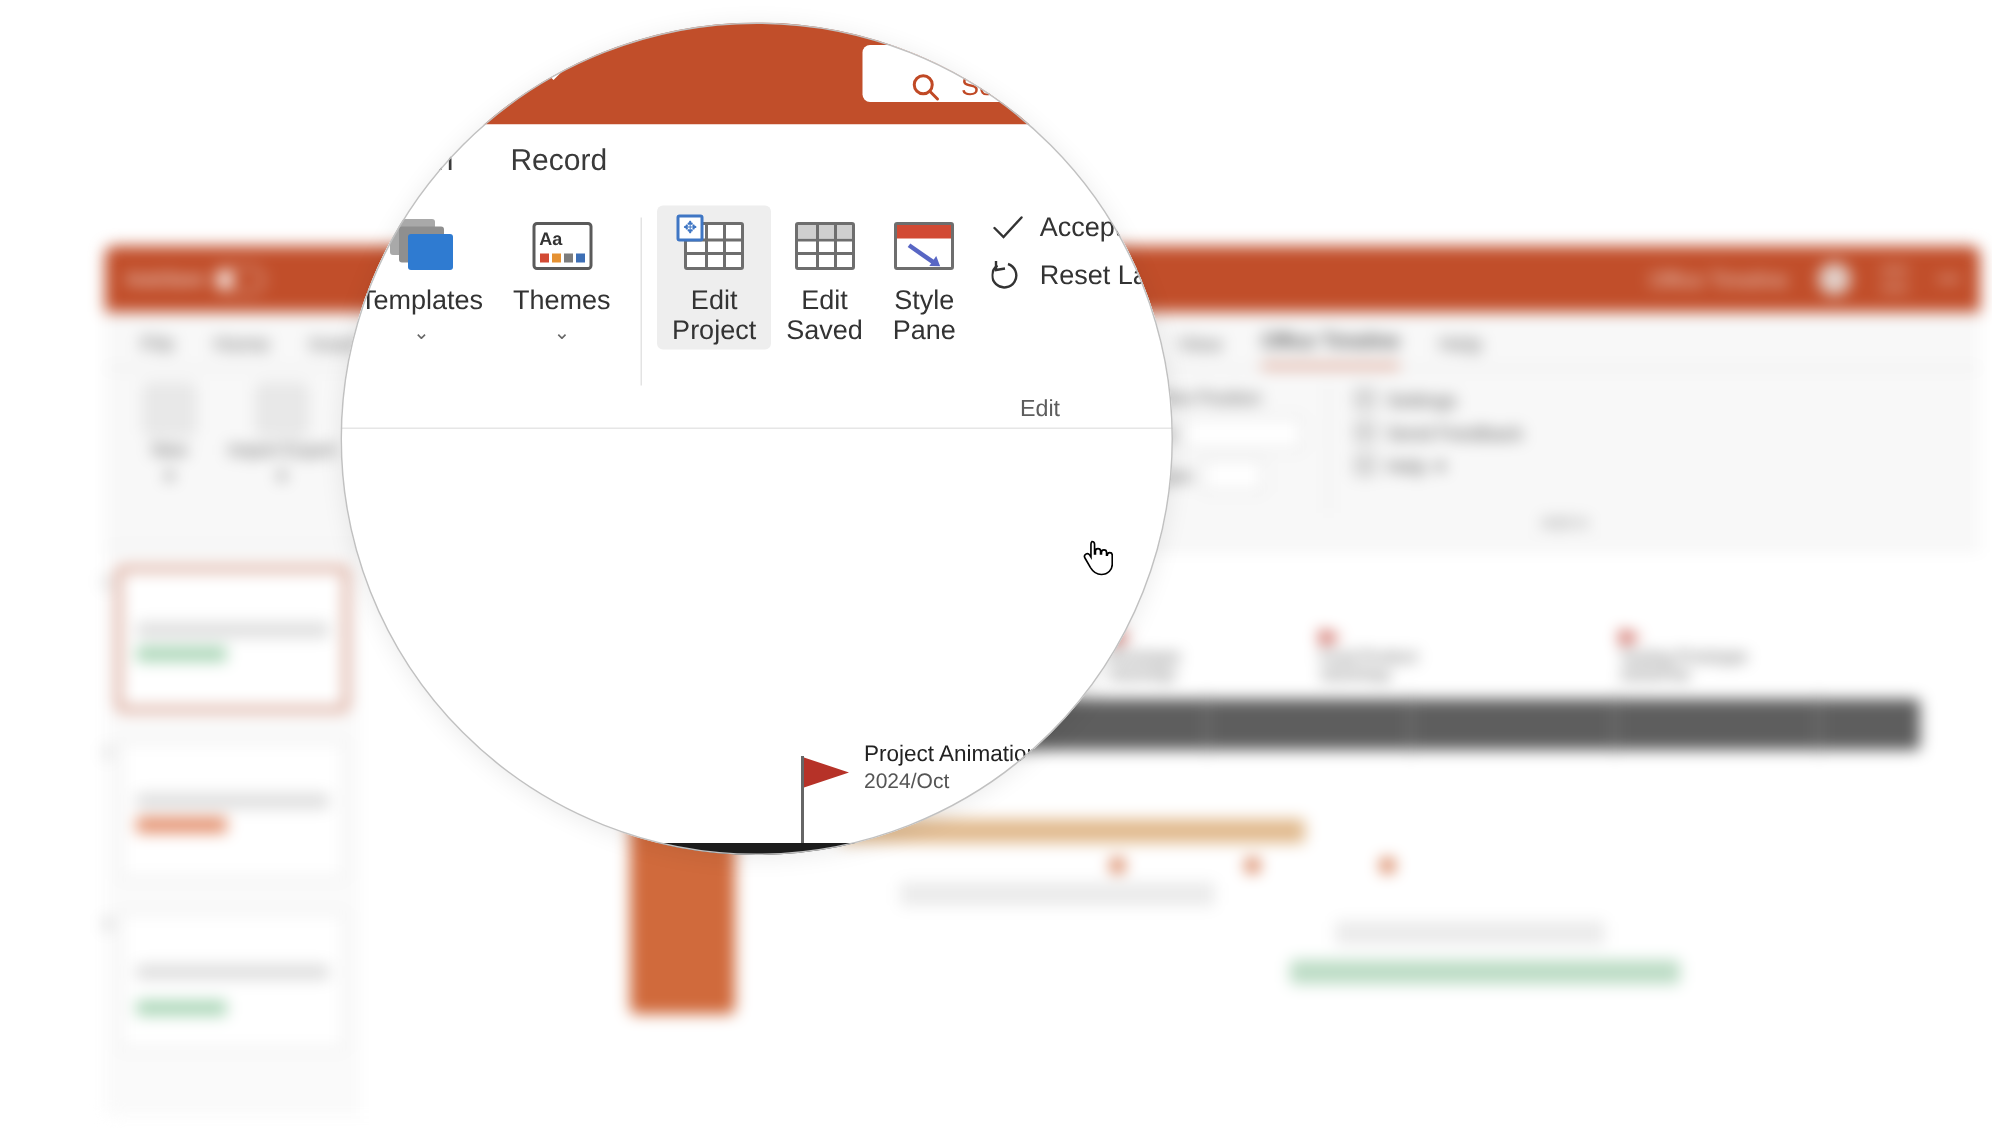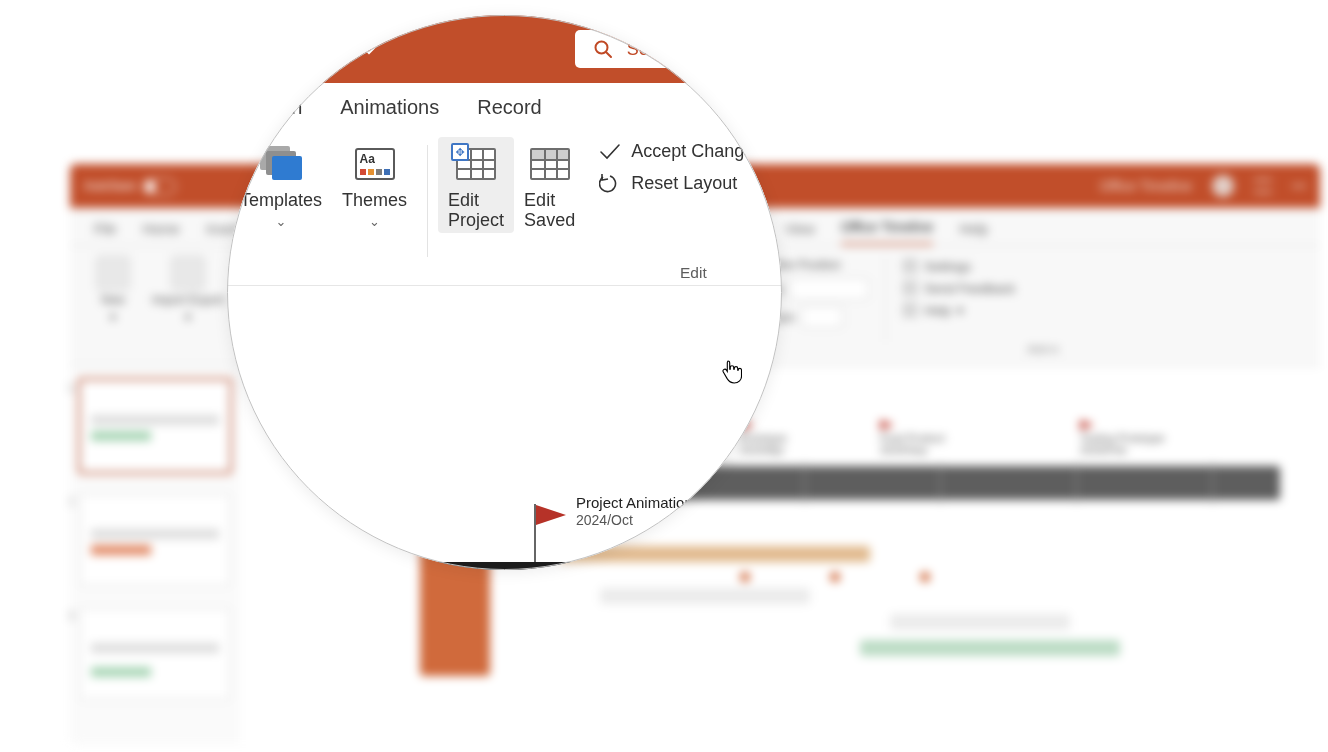--- a/index.html
+++ b/index.html
@@ -55,32 +55,32 @@
 
 
 .lens-wrap { position:absolute; left:227px; top:15px; width:555px; height:555px; }
 .lens-border { position:absolute; inset:0; border:1px solid #c1c1c1; border-radius:50%; pointer-events:none; box-shadow: 0 2px 16px rgba(0,0,0,0.08);}
 .lens { position:absolute; inset:0; border-radius:50%; overflow:hidden; background:#fff; }
 .lens-inner { position:absolute; left:-265px; top:0; width:1100px; }
 
 .title-strip { height:68px; background:#c14e2a; color:#fff; display:flex; align-items:center; padding:0 0 0 280px;}
 .doc-title { font-size:19px; display:flex; align-items:center; gap:10px;}
 .doc-title .chev{margin-left:2px;}
-.search-box { margin-left:198px; width:280px; height:38px; background:#fff; border-radius:5px; display:flex; align-items:center; padding:0 18px; gap:14px; color:#c04925;}
+.search-box { margin-left:198px; width:280px; height:38px; background:#fff; border-radius:5px; display:flex; align-items:flex-end; padding:0 32px; gap:14px; color:#c04925;}
 .search-box .s-ico svg{display:block;}
 .search-txt{font-size:18px;}
 
 .tab-strip { height:48px; display:flex; align-items:center; gap:38px; padding-left:278px; font-size:20px; color:#3a3a3a; background:#fff;}
 .tab-strip span{padding:10px 0;}
 
 .ribbon { display:flex; align-items:flex-start; padding:6px 0 0 268px; background:#fff; height:155px; position:relative;}
 .ribbon::after{content:"";position:absolute;left:0;right:0;bottom:0;height:1px;background:#e6e6e6;}
 .btn-col { display:flex; flex-direction:column; align-items:center; justify-content:flex-start; padding:6px 10px 2px; border-radius:4px; gap:6px; cursor:pointer;}
 .btn-col.active { background:#eeeeee; }
-.btn-col .lbl { font-size:18px; color:#333; text-align:left; line-height:1.1;}
+.btn-col .lbl { font-size:18px; color:#333; text-align:center; line-height:1.1;}
 .btn-col .chev-dn{font-size:13px;color:#666;margin-top:-3px;}
 .btn .ico-wrap{height:42px;display:flex;align-items:center;justify-content:center;}
 .v-sep{width:1px; height:112px; background:#e3e3e3; margin:8px 10px 0;}
 .opt-col { display:flex; flex-direction:column; gap:11px; padding:4px 6px 0 14px; font-size:18px; color:#333;}
 .opt-row{display:flex;align-items:center;gap:10px;cursor:pointer;}
 .opt-row svg{flex:none;}
 .group-label { position:absolute; bottom:4px; font-size:15.5px; color:#5d5d5d; }
 .group-label.edit { left:718px; } 
 
 .pointer-cursor { position:absolute; width:22px; height:26px; left:493px; top:344px; pointer-events:none;}
@@ -267,21 +267,20 @@
                 <circle cx="8.5" cy="8.5" r="6" stroke="#c04925" stroke-width="2" fill="none"></circle>
                 <line x1="13.2" y1="13.2" x2="18" y2="18" stroke="#c04925" stroke-width="2" stroke-linecap="round"></line>
               </svg>
           </span>
           <span class="search-txt">Search (Alt+Q)</span>
         </div>
       </div>
 
       <div class="tab-strip">
         <span>Design</span>
-        <span>Animations</span>
         <span>Record</span>
       </div>
 
       <div class="ribbon">
         <div class="btn-col btn">
           <div class="ico-wrap">
               <div class="ico-templates">
                 <div class="tmpl-card tc1"></div>
                 <div class="tmpl-card tc2"></div>
                 <div class="tmpl-card tc3"></div>
@@ -314,20 +313,29 @@
             </div>
           <span class="lbl"><span>Edit</span><br><span>Project</span></span>
         </div>
         <div class="btn-col btn">
           <div class="ico-wrap">
               <div class="ico-grid ed-data">
                 <div class="hdr"></div>
               </div>
             </div>
           <span class="lbl"><span>Edit</span><br><span>Saved</span></span>
+        </div>
+        <div class="btn-col btn">
+          <div class="ico-wrap">
+              <div class="ico-style">
+                <div class="top"></div>
+                <div class="pen"></div>
+              </div>
+            </div>
+          <span class="lbl"><span>Style</span><br><span>Pane</span></span>
         </div>
         <div class="opt-col">
           <div class="opt-row">
             <svg width="22" height="18" viewBox="0 0 22 18">
                 <path d="M2 9 L8 15 L20 2" stroke="#333" stroke-width="1.6" fill="none" stroke-linecap="round"></path>
               </svg>
             <span>Accept Change</span>
           </div>
           <div class="opt-row">
             <svg width="22" height="20" viewBox="0 0 22 20">

